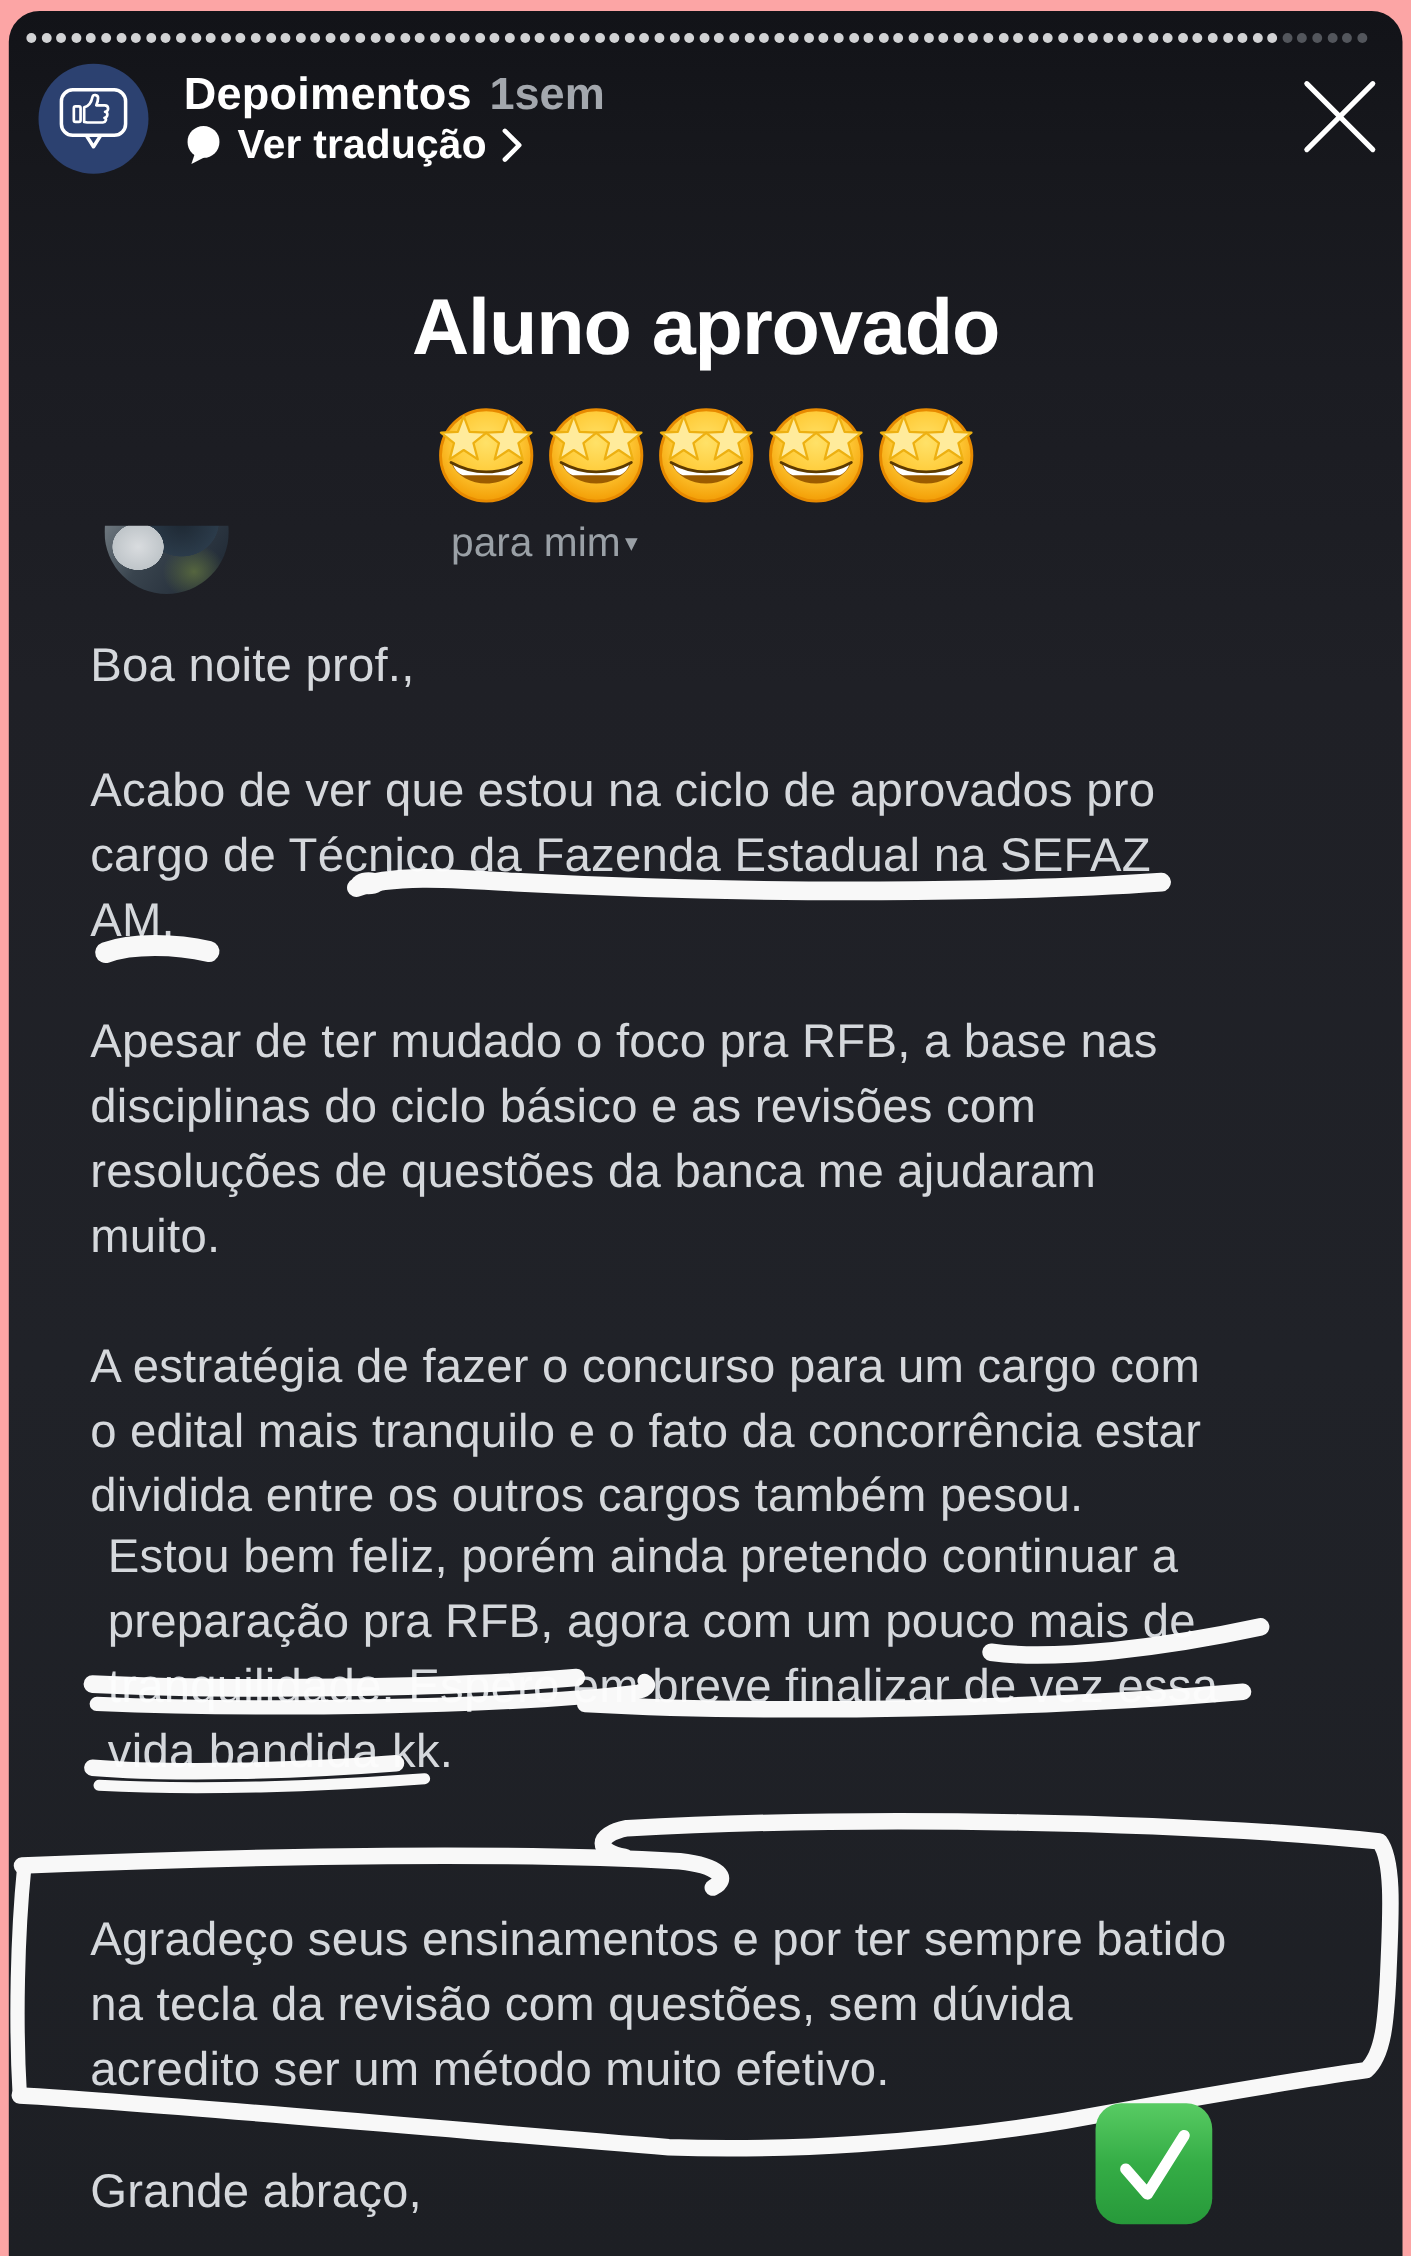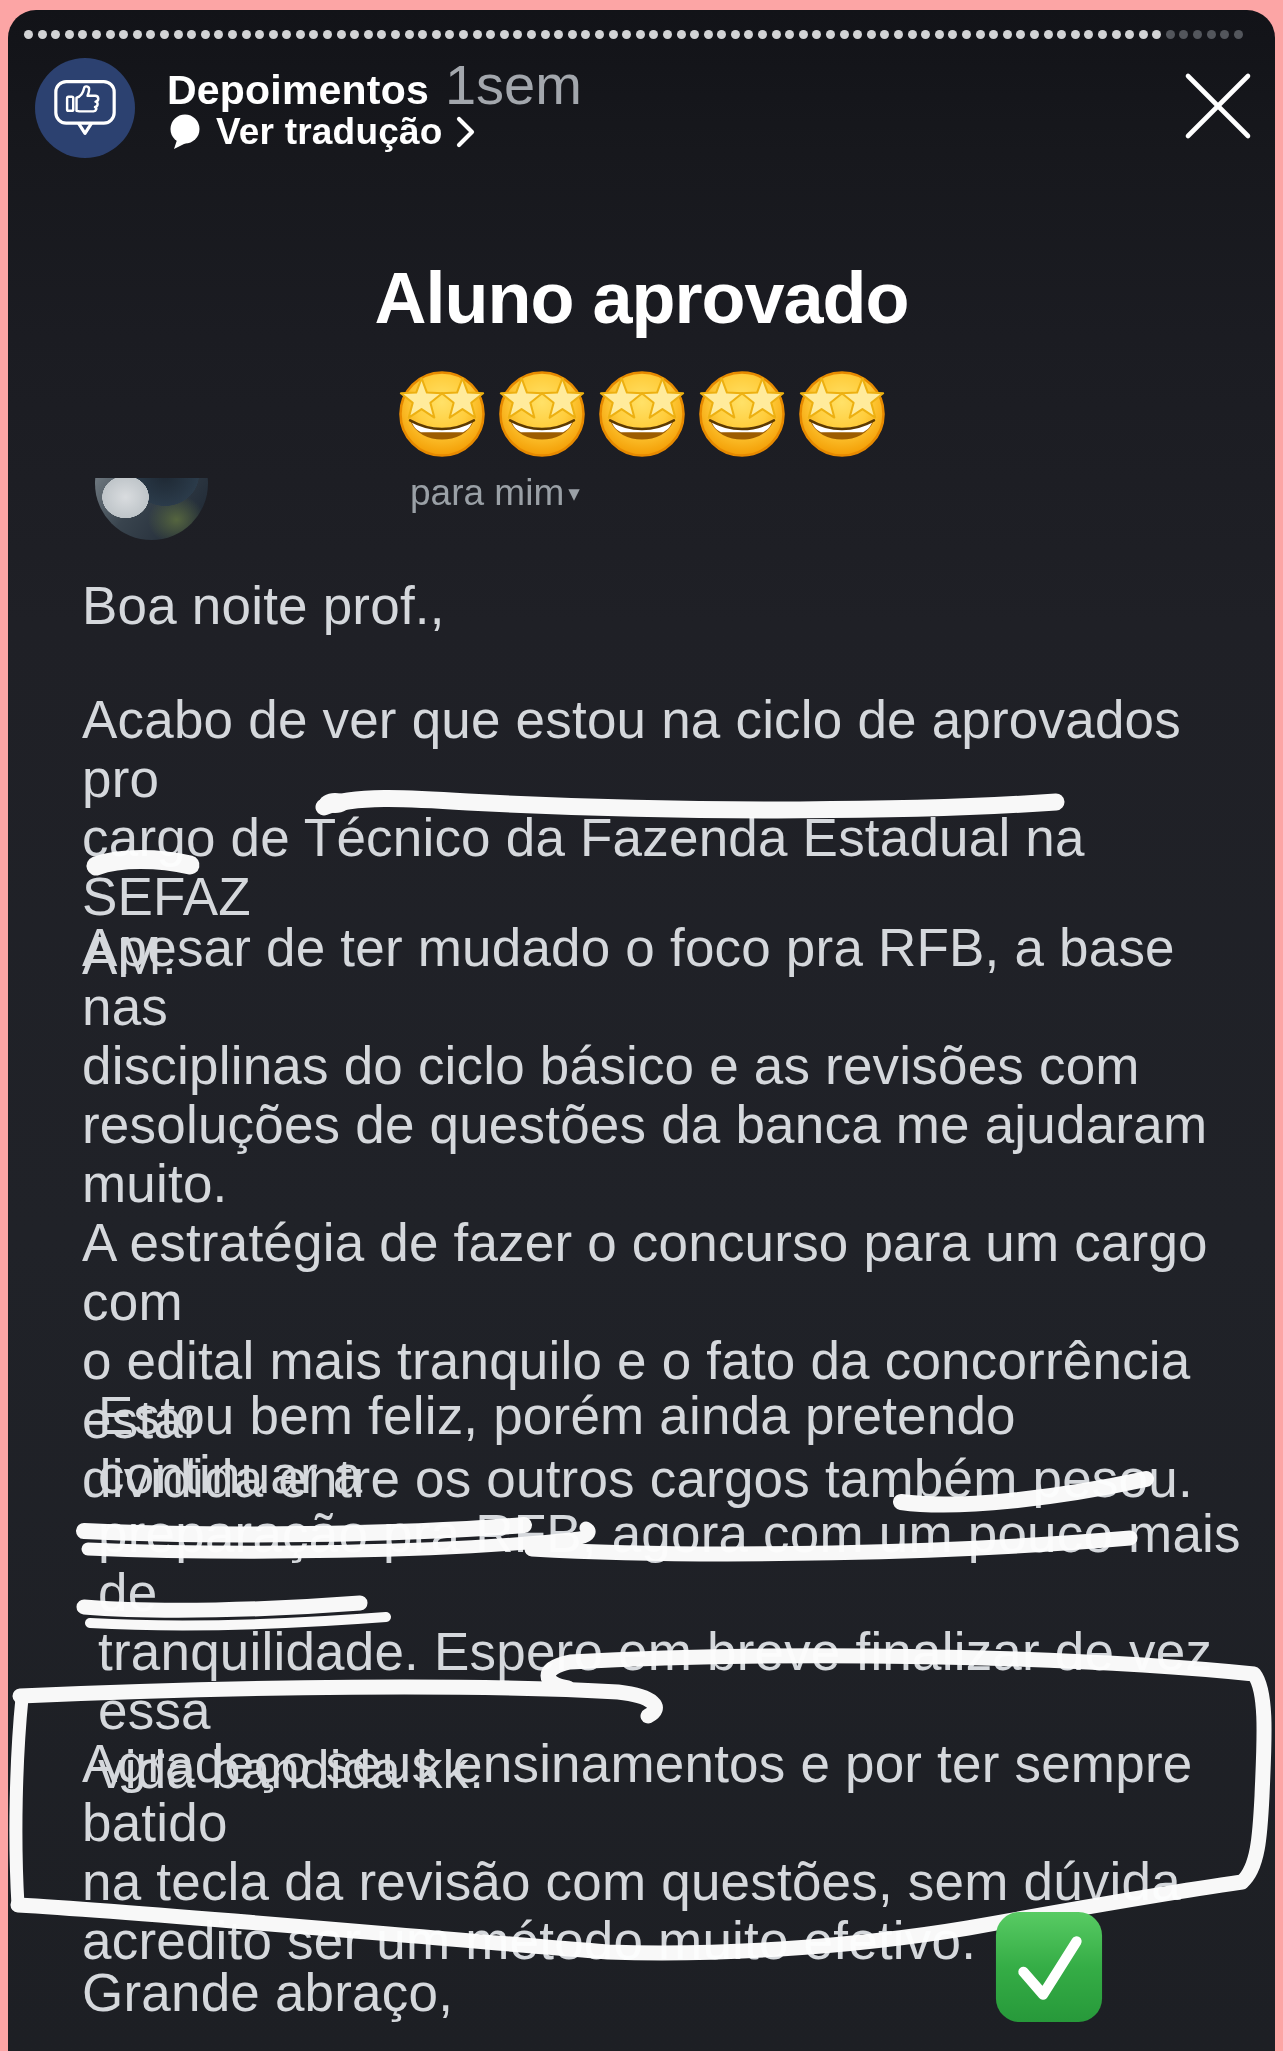--- a/index.html
+++ b/index.html
@@ -15,21 +15,21 @@
   .dots { position:absolute; left:16px; top:20px; width:1235px; display:flex; gap:4.6px; }
   .dot { width:9px; height:9px; border-radius:50%; background:#d2d3d5; flex:none; }
   .dot.dim { background:#53565c; }
 
   
   .hdr-avatar { position:absolute; left:27px; top:48px; width:100px; height:100px;
                 border-radius:50%; background:#2c4170; display:flex; align-items:center; justify-content:center; }
   .hdr-name-row { position:absolute; left:159px; top:52px; height:46px; display:flex; align-items:baseline; gap:16px;
                   font-size:41px; line-height:46px; }
   .acct { color:#ffffff; font-weight:700; letter-spacing:0.2px; }
-  .tstamp { color:#a3a7ad; font-weight:400; font-size:56px; }
+  .tstamp { color:#a3a7ad; font-weight:700; font-size:41px; }
   .hdr-tr-row { position:absolute; left:159px; top:101px; height:42px; display:flex; align-items:center; gap:13px; }
   .tr-label { color:#ffffff; font-size:37px; font-weight:600; letter-spacing:0.2px; }
   .close-btn { position:absolute; left:1172px; top:58px; width:76px; height:76px; background:none; border:none; cursor:pointer; }
 
   
   .title { position:absolute; left:0; right:0; top:252px; text-align:center; color:#fff;
            font-size:72px; font-weight:700; line-height:1; letter-spacing:-1px; }
   .emoji-row { position:absolute; left:0; right:0; top:358px; display:flex; justify-content:center; gap:8px; }
   .emoji-row svg { width:92px; height:92px; }
 
@@ -39,21 +39,21 @@
            background:
              radial-gradient(42px 38px at 27% 62%, #d9dcdf 0%, #bfc5c9 55%, rgba(0,0,0,0) 56%),
              radial-gradient(56px 52px at 62% 42%, #1e2833 0%, #2b3b4a 60%, rgba(0,0,0,0) 61%),
              radial-gradient(46px 40px at 72% 82%, #55653f 0%, rgba(0,0,0,0) 62%),
              linear-gradient(125deg,#8f989e 0%,#39444e 48%,#1b2430 100%); }
   .to-label { position:absolute; left:402px; top:-7px; font-size:37px; line-height:44px; color:#9aa0a6;
               display:flex; align-items:center; gap:4px; }
   .caret { font-size:23px; color:#9aa0a6; }
 
   
-  .para { position:absolute; left:74px; width:1150px; font-size:53px; line-height:59px;
+  .para { position:absolute; left:74px; width:1150px; font-size:43px; line-height:59px;
           color:#d5d8dc; white-space:pre-line; letter-spacing:0.2px; }
   .p1 { top:566px; }  .p2 { top:680px; }  .p3 { top:908px; }
   .p4 { top:1203px; } .p5 { top:1376px;margin-left:16px; } .p6 { top:1724px; } .p7 { top:1953px; }
 
   .annot { position:absolute; left:0; top:0; width:1267px; height:2041px; pointer-events:none; z-index:5; }
   .check-emoji { position:absolute; left:985px; top:1898px; width:112px; height:118px; z-index:6; }
 </style>
 </head>
 <body>
 

